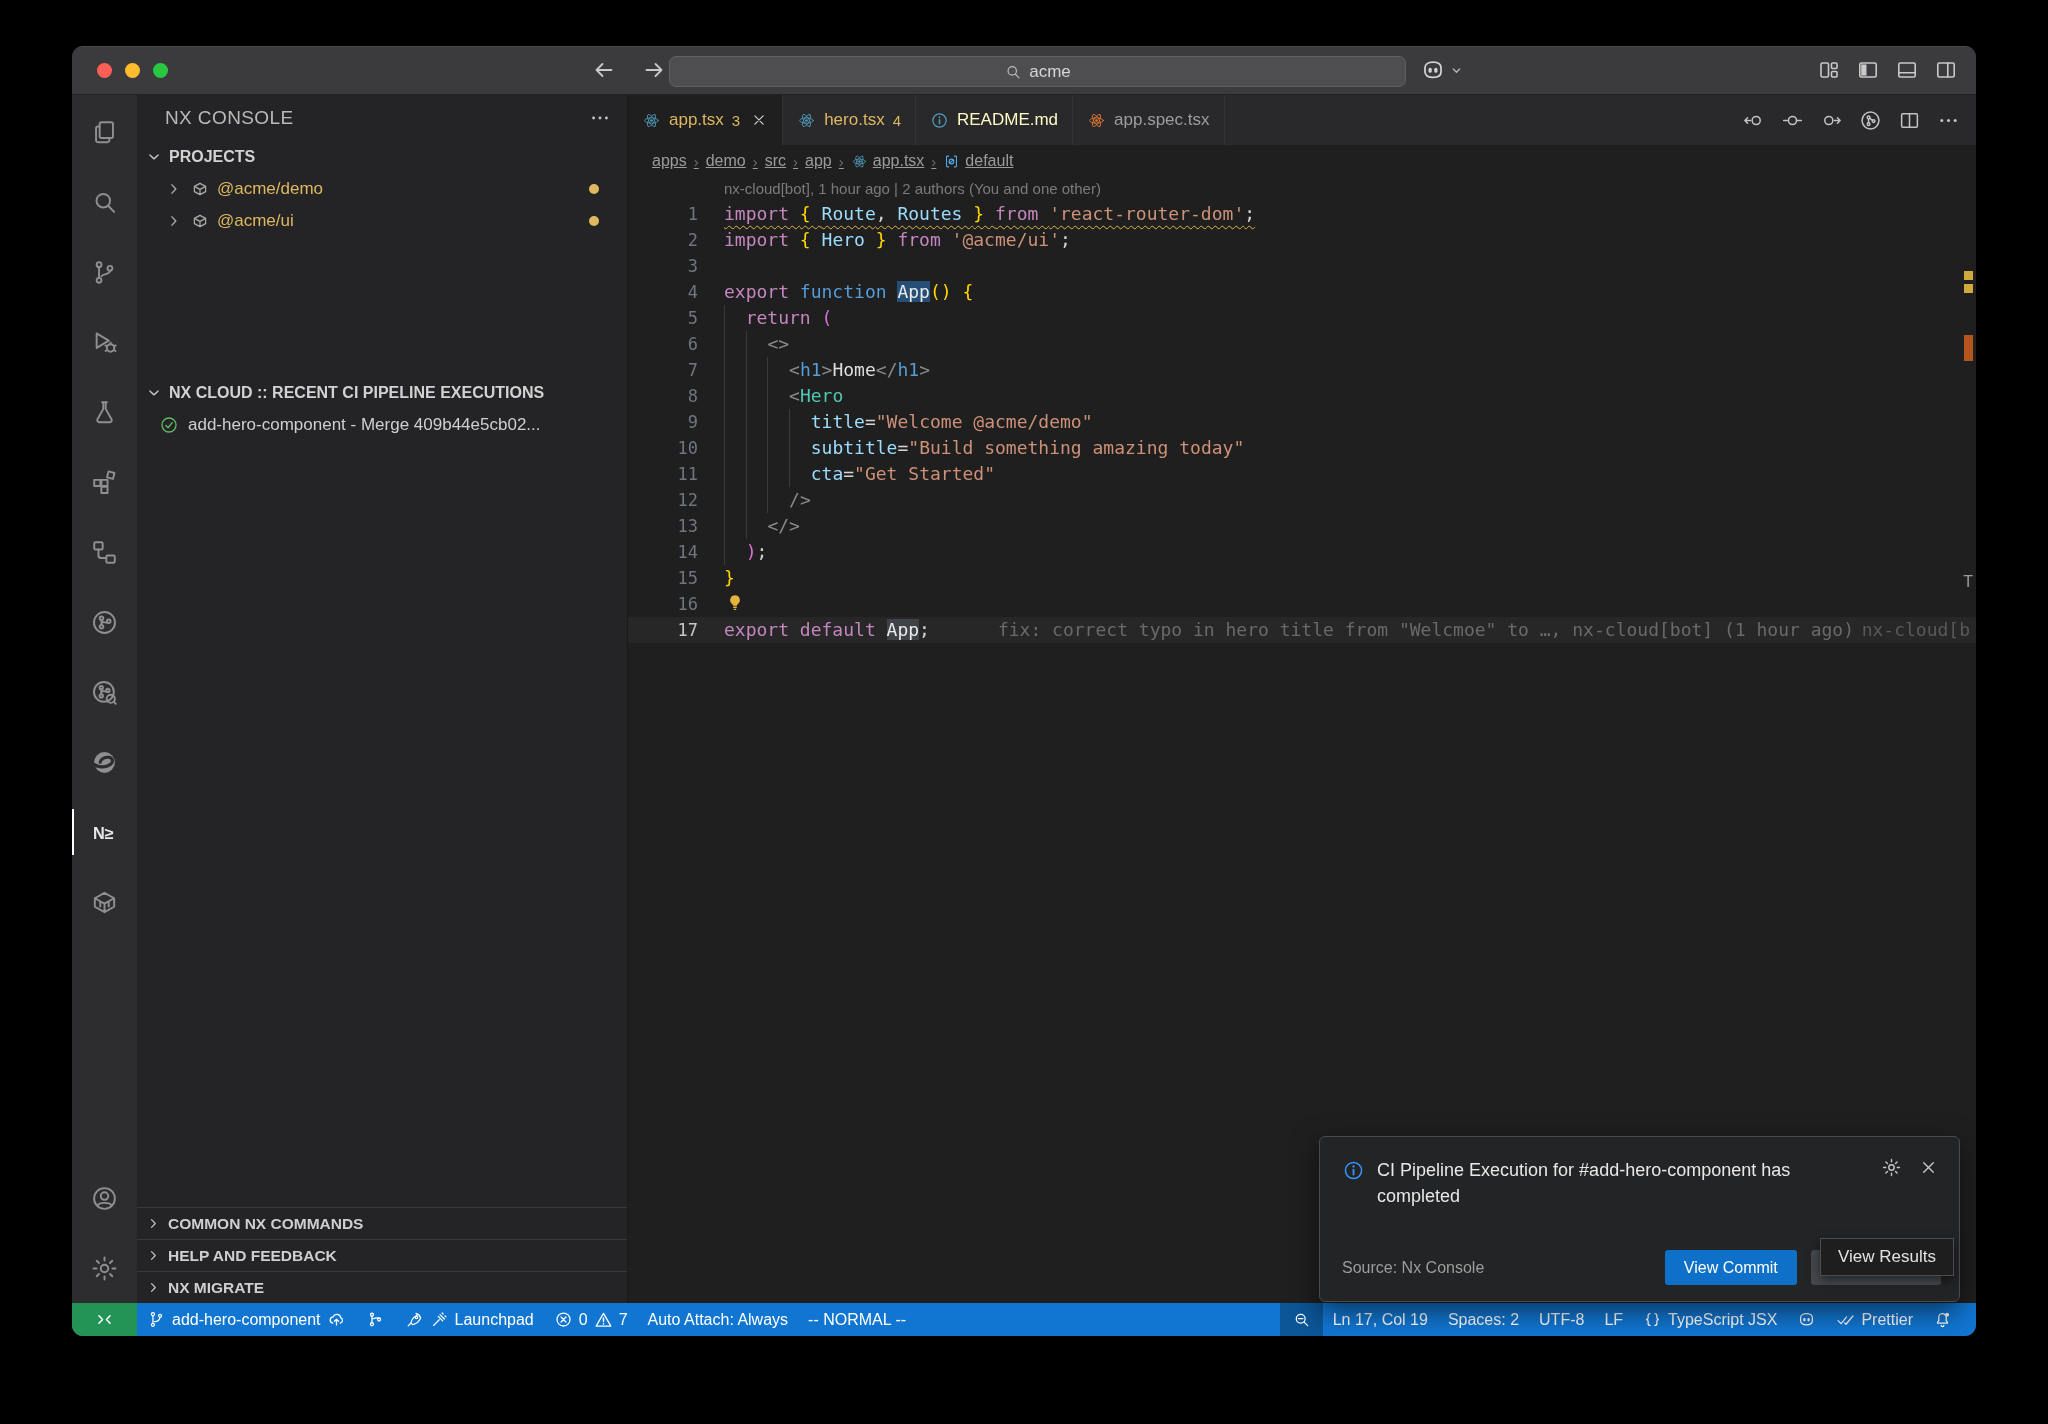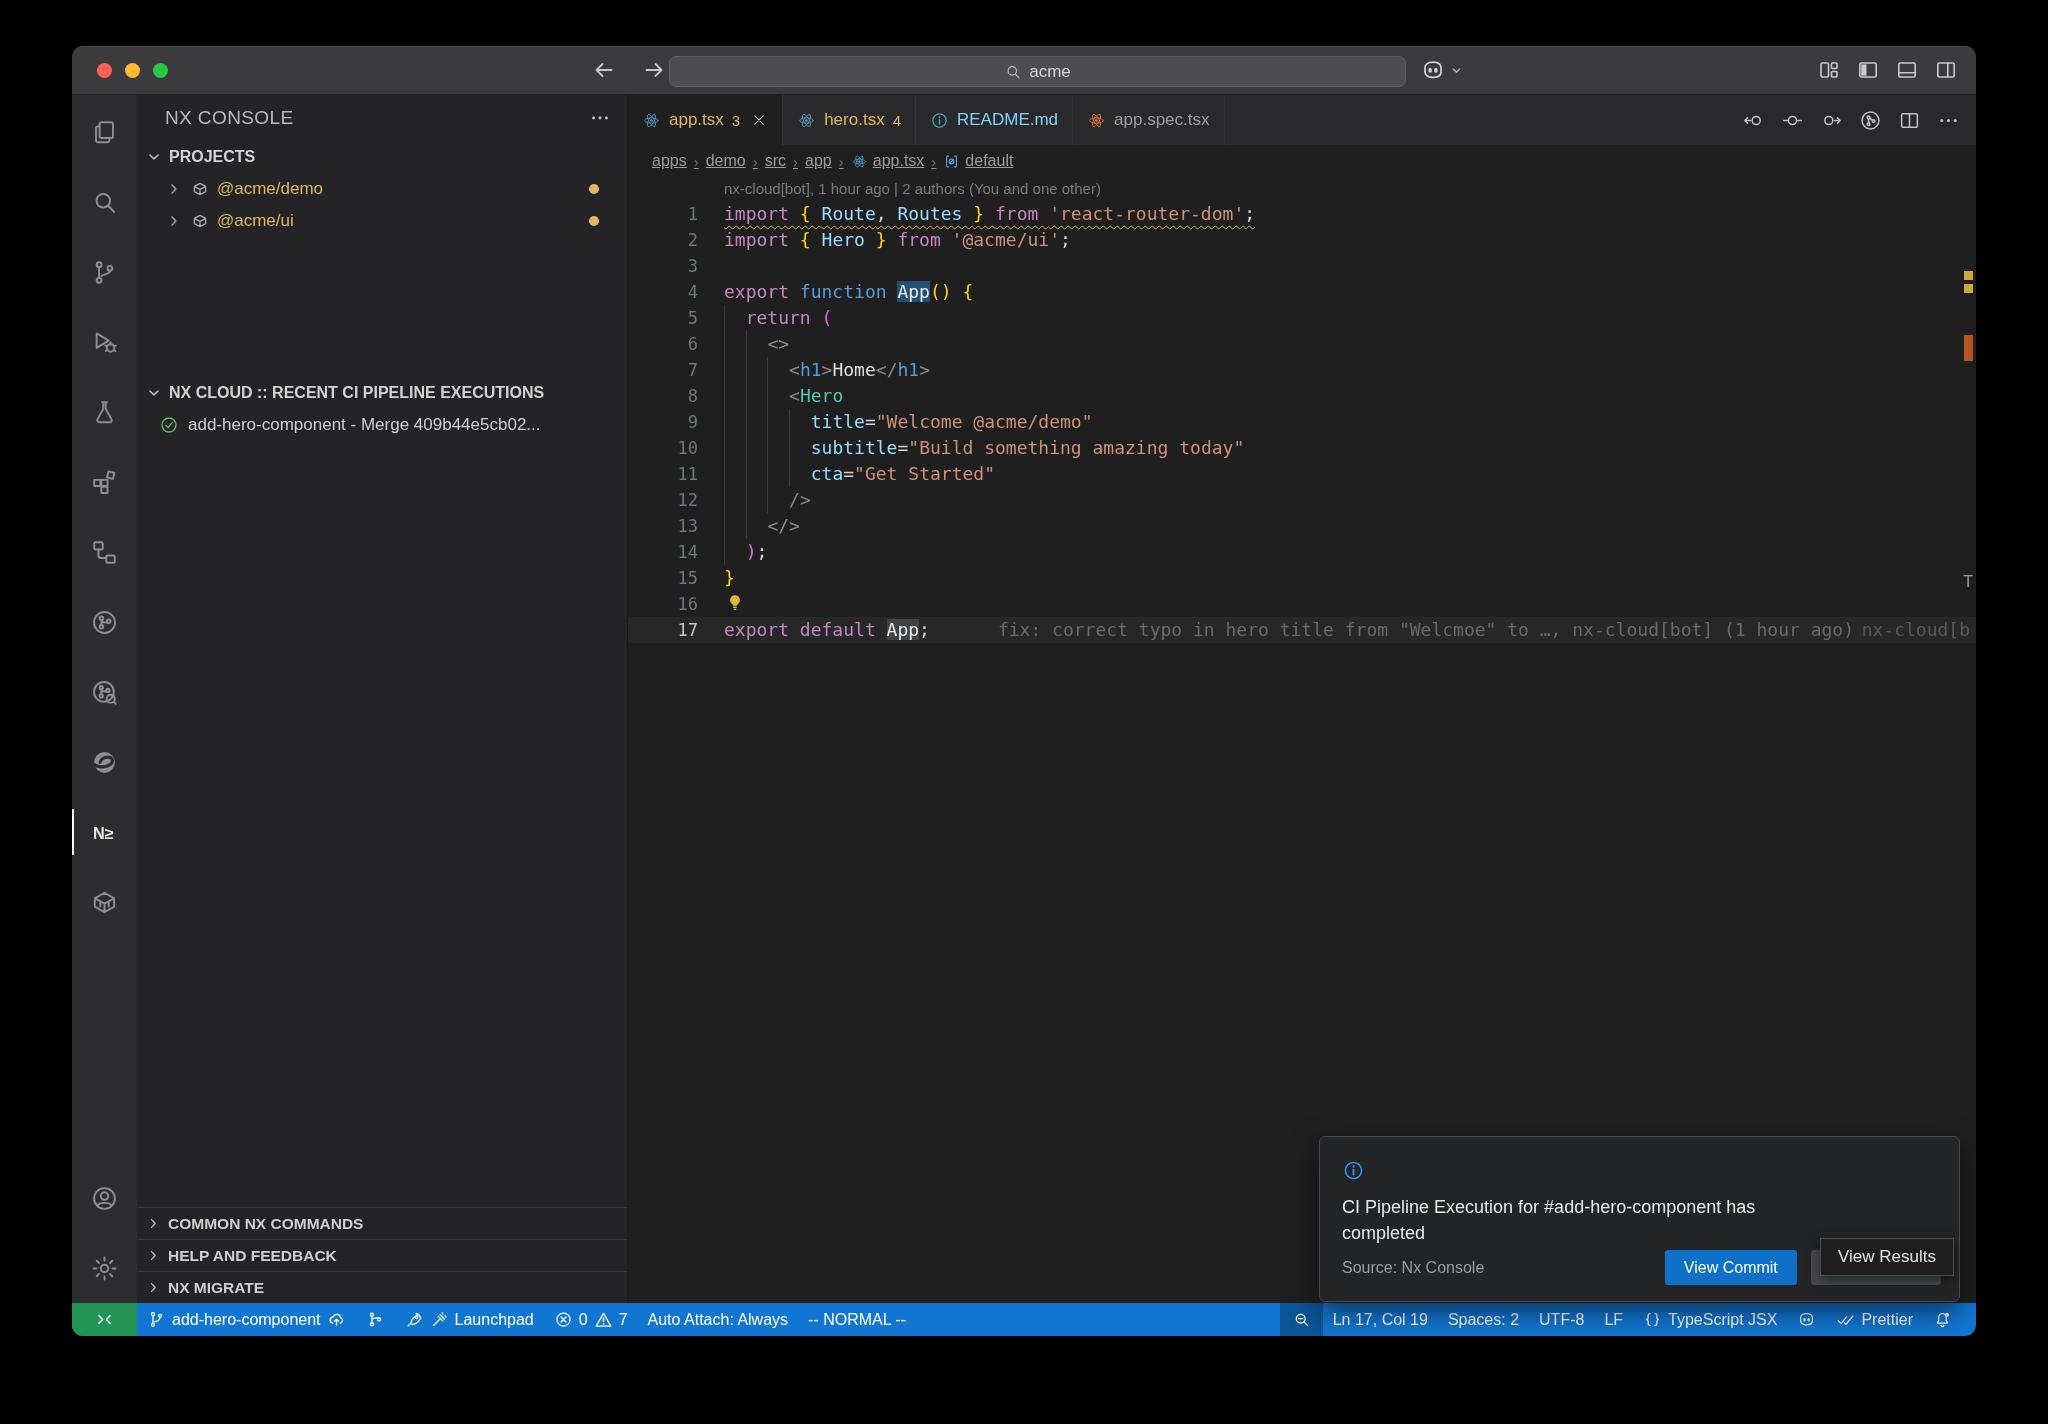--- a/index.html
+++ b/index.html
@@ -44,21 +44,21 @@
   .collapsed-row .ic{width:17px;height:17px;color:#bdbdbd;}
   
   .editor{flex:1;display:flex;flex-direction:column;background:#1f1f1f;position:relative;min-width:0;}
   .tabbar{flex:0 0 50px;background:#29292b;display:flex;align-items:stretch;}
   .tabs{display:flex;}
   .tab{display:flex;align-items:center;gap:8px;padding:0 14px;font-size:17px;border-right:1px solid #333335;color:#9d9da0;cursor:pointer;background:#29292b;}
   .tab .ic{width:19px;height:19px;}
   .tab.active{background:#1f1f1f;}
   .tab .badge{font-size:15px;}
   .tab.modified .fname,.tab.modified .badge{color:var(--mod);}
-  .tab.normal .fname{color:#7dd3fc;}
+  .tab.normal .fname{color:#fef9c3;}
   .tab .close{width:18px;height:18px;color:#d0d0d0;margin-left:2px;}
   .tabactions{margin-left:auto;display:flex;align-items:center;gap:16px;padding-right:16px;color:#c2c2c2;}
   .tabactions .ic{width:23px;height:23px;cursor:pointer;}
   .breadcrumbs{flex:0 0 32px;display:flex;align-items:center;gap:7px;padding-left:24px;font-size:16px;color:#9b9b9b;text-decoration:underline;}
   .crumb{display:flex;align-items:center;gap:5px;cursor:pointer;}
   .crumb .ic{width:17px;height:17px;}
   .crumb-sep{color:#6f6f6f;font-size:15px;}
   .editor-body{flex:1;position:relative;overflow:hidden;font-family:"DejaVu Sans Mono","Liberation Mono",monospace;}
   .blameline{height:24px;line-height:24px;padding-left:96px;color:#7b7b7b;font-size:15px;font-family:"Liberation Sans",sans-serif;}
   .cl{height:26px;line-height:26px;display:flex;font-size:18px;position:relative;}
@@ -82,21 +82,21 @@
   .statusbar{flex:0 0 33px;background:var(--sb);display:flex;align-items:stretch;color:#fff;font-size:16px;}
   .remote{flex:0 0 65px;background:var(--remote);display:flex;align-items:center;justify-content:center;cursor:pointer;}
   .remote .ic{width:19px;height:19px;}
   .sb-left{display:flex;align-items:stretch;}
   .sb-right{margin-left:auto;display:flex;align-items:stretch;padding-right:14px;}
   .sb-item{display:flex;align-items:center;gap:6px;padding:0 10px;cursor:pointer;white-space:nowrap;}
   .sb-item .ic{width:19px;height:19px;}
   .sb-item.dim{background:rgba(0,0,0,.28);padding:0 12px;}
   
   .toast{position:absolute;right:16px;bottom:34px;width:641px;height:166px;background:#232425;border:1px solid #4a4a4c;border-radius:6px;box-shadow:0 10px 28px rgba(0,0,0,.55);z-index:40;padding:20px 20px 16px 22px;box-sizing:border-box;}
-  .toast-top{display:flex;align-items:flex-start;gap:12px;flex-direction:column;}
+  .toast-top{display:flex;align-items:flex-start;gap:12px;}
   .toast-top .info-ic{width:23px;height:23px;color:var(--info);flex:0 0 23px;margin-top:2px;}
   .toast-title{font-size:18px;line-height:1.45;color:#e8e8e8;width:452px;}
   .toast-icons{margin-left:auto;display:flex;gap:16px;color:#c5c5c5;}
   .toast-icons .ic{width:21px;height:21px;cursor:pointer;}
   .toast-bottom{position:absolute;left:22px;right:18px;bottom:16px;display:flex;align-items:center;}
   .toast-source{color:#9d9d9d;font-size:16px;}
   .toast-btns{margin-left:auto;display:flex;gap:14px;}
   .btn{height:35px;display:flex;align-items:center;padding:0 19px;font-size:16px;border-radius:3px;color:#fff;cursor:pointer;border:none;font-family:inherit;}
   .btn.primary{background:var(--accent);}
   .btn.secondary{background:#45494d;}

